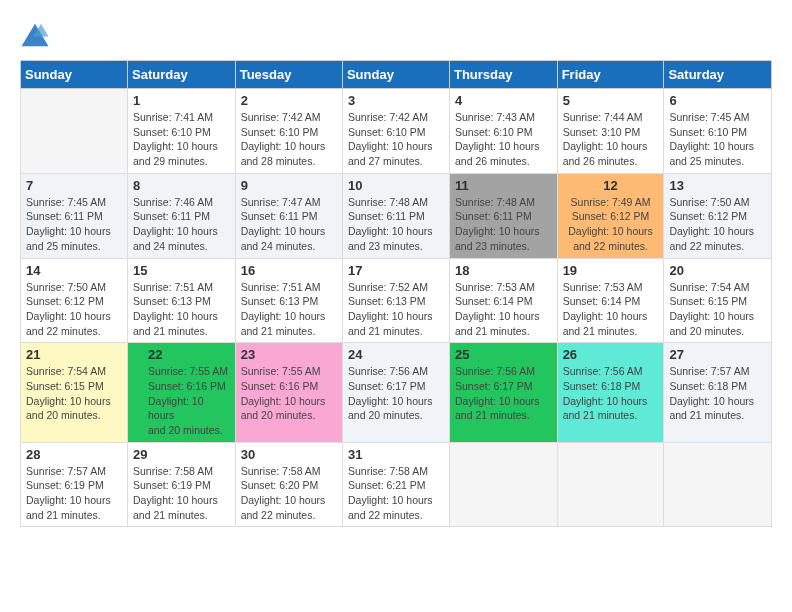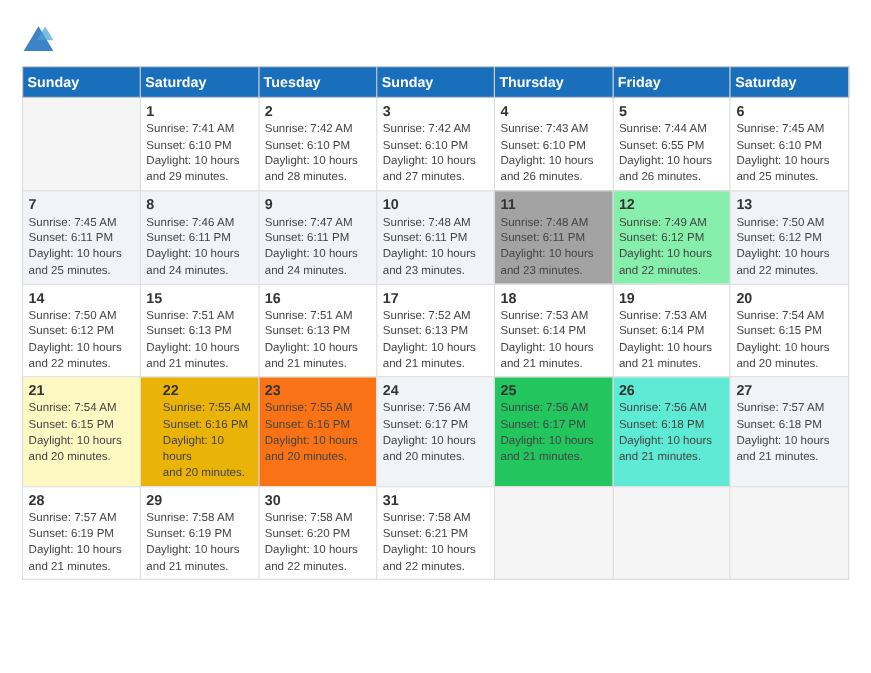--- a/index.html
+++ b/index.html
@@ -150,21 +150,21 @@
         <td>
           <div class="day-number">4</div>
           <div class="day-info" style="white-space: pre-line;">Sunrise: 7:43 AM
 Sunset: 6:10 PM
 Daylight: 10 hours
 and 26 minutes.</div>
         </td>
         <td>
           <div class="day-number">5</div>
           <div class="day-info" style="white-space: pre-line;">Sunrise: 7:44 AM
-Sunset: 6:55 PM
+Sunset: 3:10 PM
 Daylight: 10 hours
 and 26 minutes.</div>
         </td>
         <td>
           <div class="day-number">6</div>
           <div class="day-info" style="white-space: pre-line;">Sunrise: 7:45 AM
 Sunset: 6:10 PM
 Daylight: 10 hours
 and 25 minutes.</div>
         </td>
@@ -198,21 +198,21 @@
 Daylight: 10 hours
 and 23 minutes.</div>
         </td>
         <td style="background: #a3a3a3;">
           <div class="day-number">11</div>
           <div class="day-info" style="white-space: pre-line;">Sunrise: 7:48 AM
 Sunset: 6:11 PM
 Daylight: 10 hours
 and 23 minutes.</div>
         </td>
-        <td style="background: #86efac;">
+        <td style="background: #fdba74; text-align: center;">
           <div class="day-number">12</div>
           <div class="day-info" style="white-space: pre-line;">Sunrise: 7:49 AM
 Sunset: 6:12 PM
 Daylight: 10 hours
 and 22 minutes.</div>
         </td>
         <td style="background: rgb(240, 244, 248);">
           <div class="day-number">13</div>
           <div class="day-info" style="white-space: pre-line;">Sunrise: 7:50 AM
 Sunset: 6:12 PM
@@ -272,28 +272,28 @@
         </td>
       </tr>
       <tr>
         <td style="background: #fef9c3;">
           <div class="day-number">21</div>
           <div class="day-info" style="white-space: pre-line;">Sunrise: 7:54 AM
 Sunset: 6:15 PM
 Daylight: 10 hours
 and 20 minutes.</div>
         </td>
-        <td style="background: #eab308; padding-left: 20px;">
+        <td style="background: #22c55e; padding-left: 20px;">
           <div class="day-number">22</div>
           <div class="day-info" style="white-space: pre-line;">Sunrise: 7:55 AM
 Sunset: 6:16 PM
 Daylight: 10 hours
 and 20 minutes.</div>
         </td>
-        <td style="background: #f97316;">
+        <td style="background: #f9a8d4;">
           <div class="day-number">23</div>
           <div class="day-info" style="white-space: pre-line;">Sunrise: 7:55 AM
 Sunset: 6:16 PM
 Daylight: 10 hours
 and 20 minutes.</div>
         </td>
         <td style="background: rgb(240, 244, 248);">
           <div class="day-number">24</div>
           <div class="day-info" style="white-space: pre-line;">Sunrise: 7:56 AM
 Sunset: 6:17 PM

